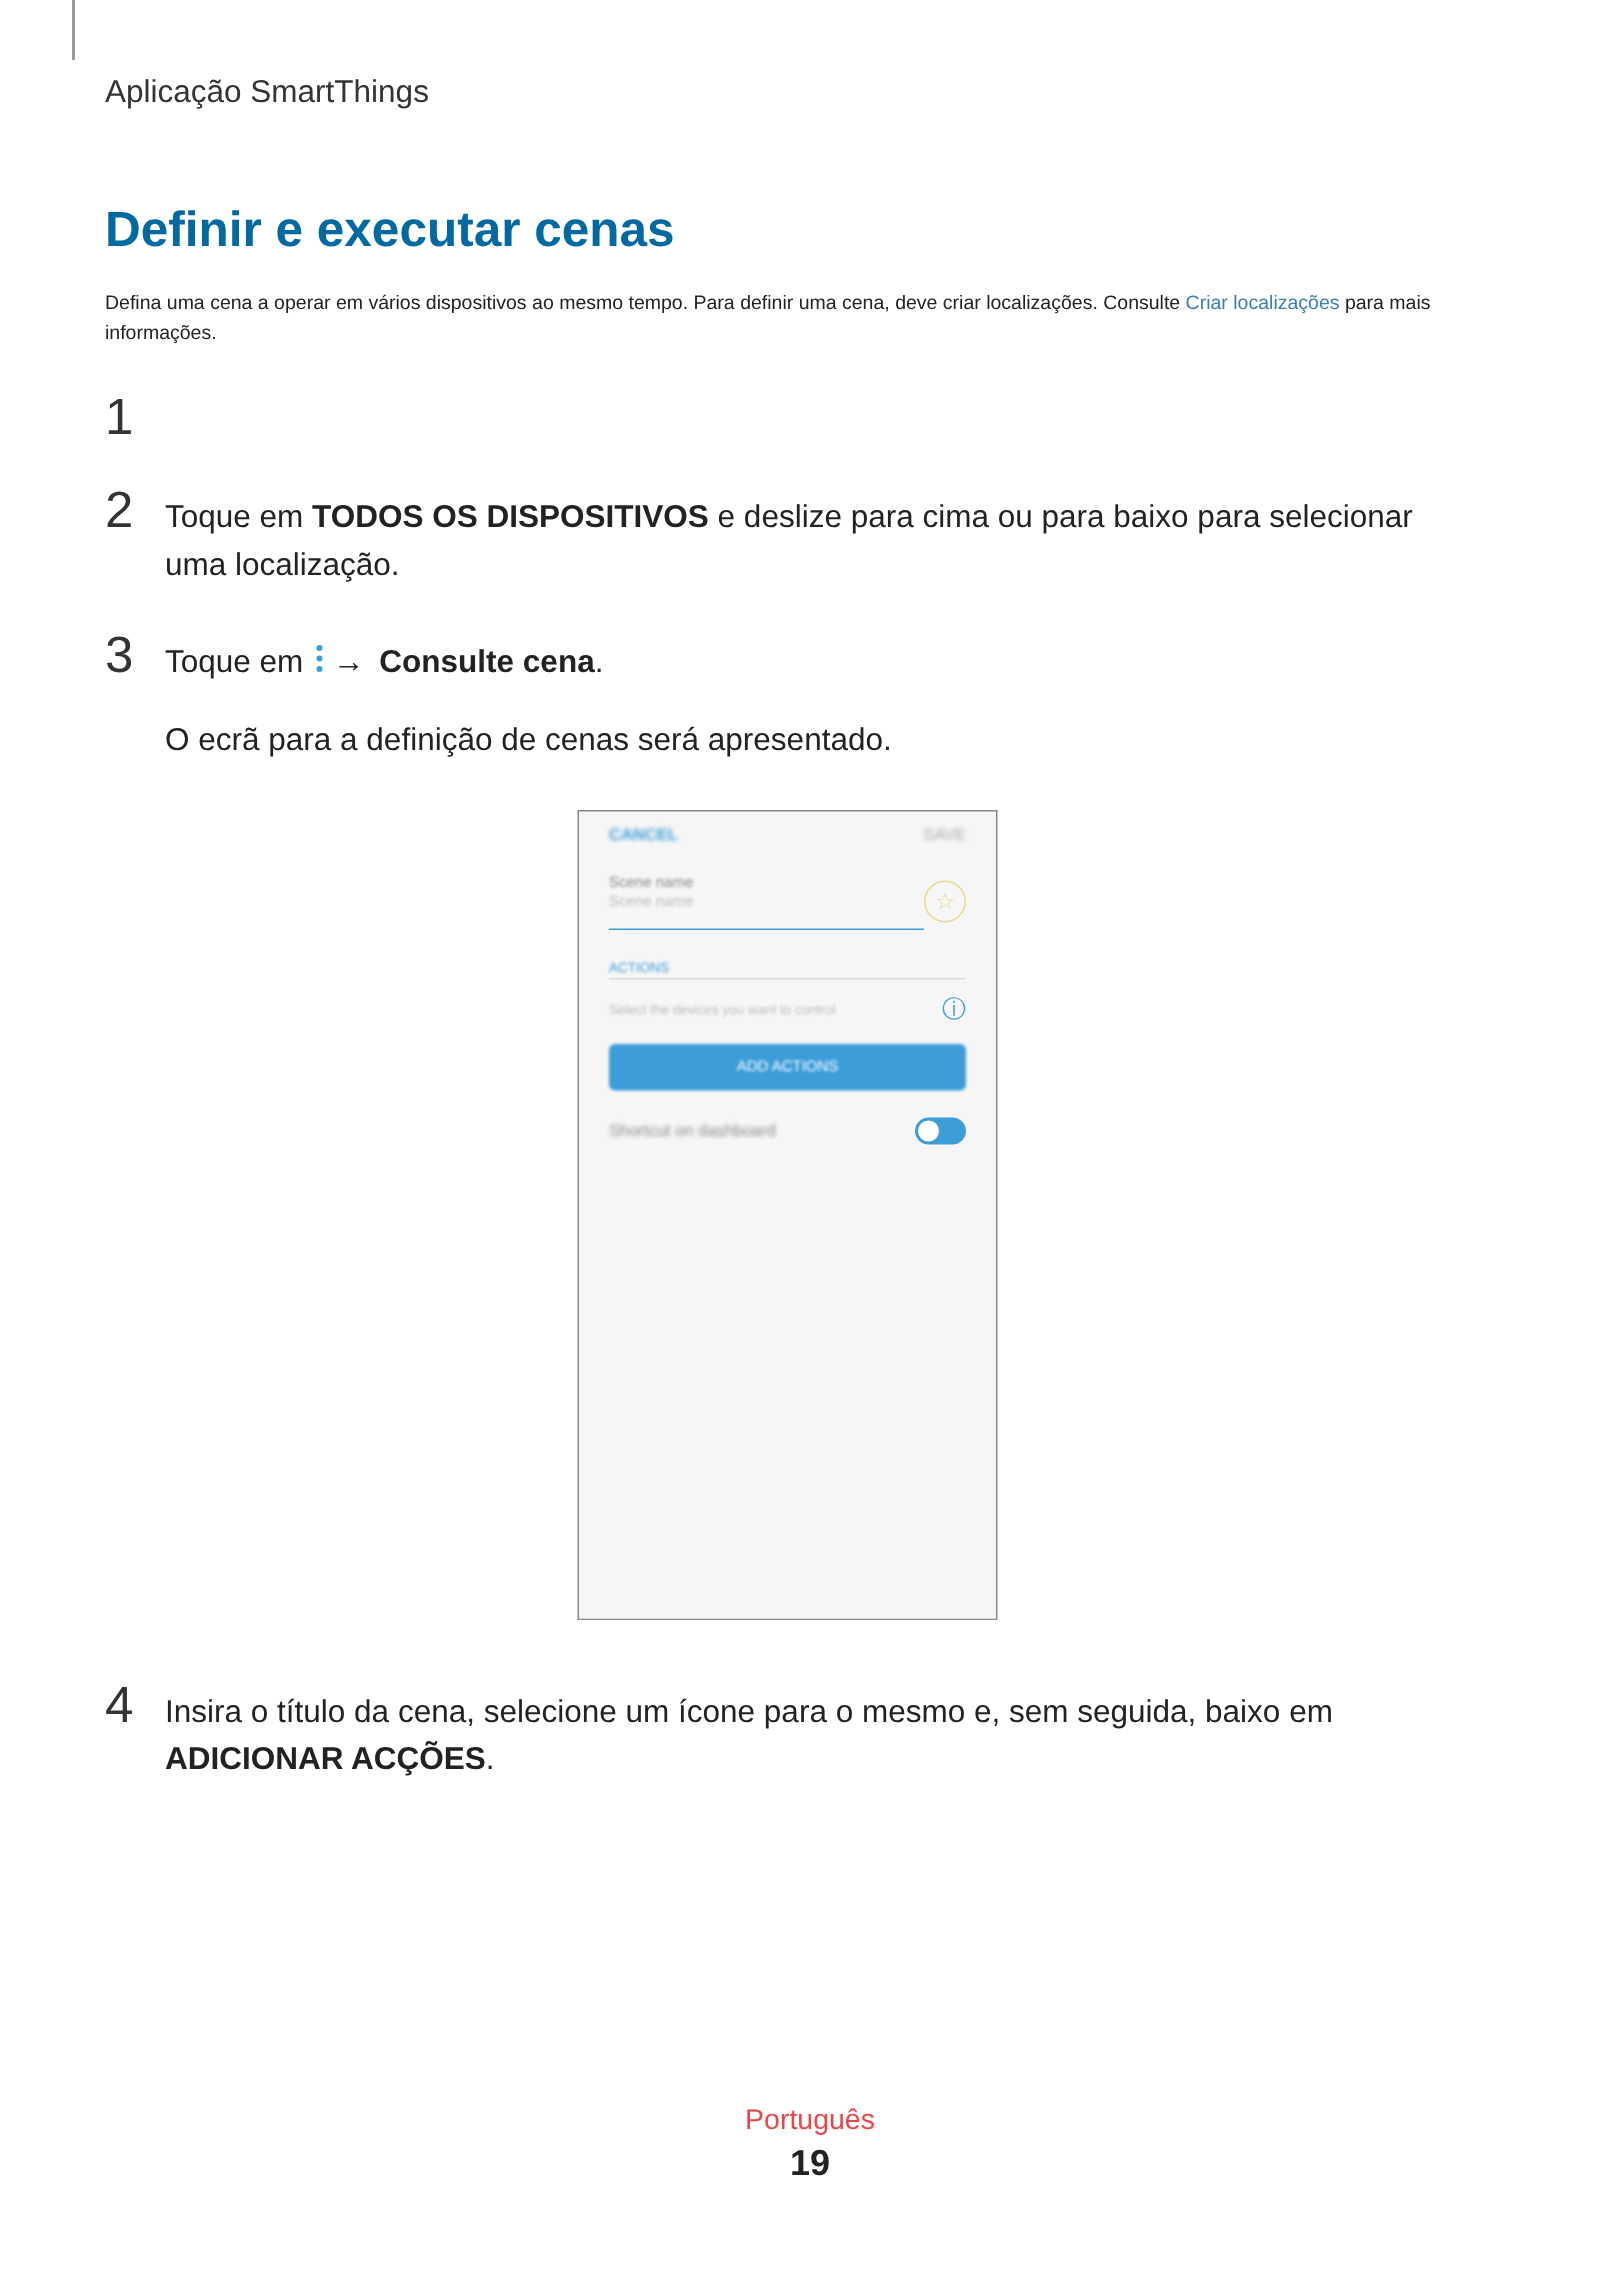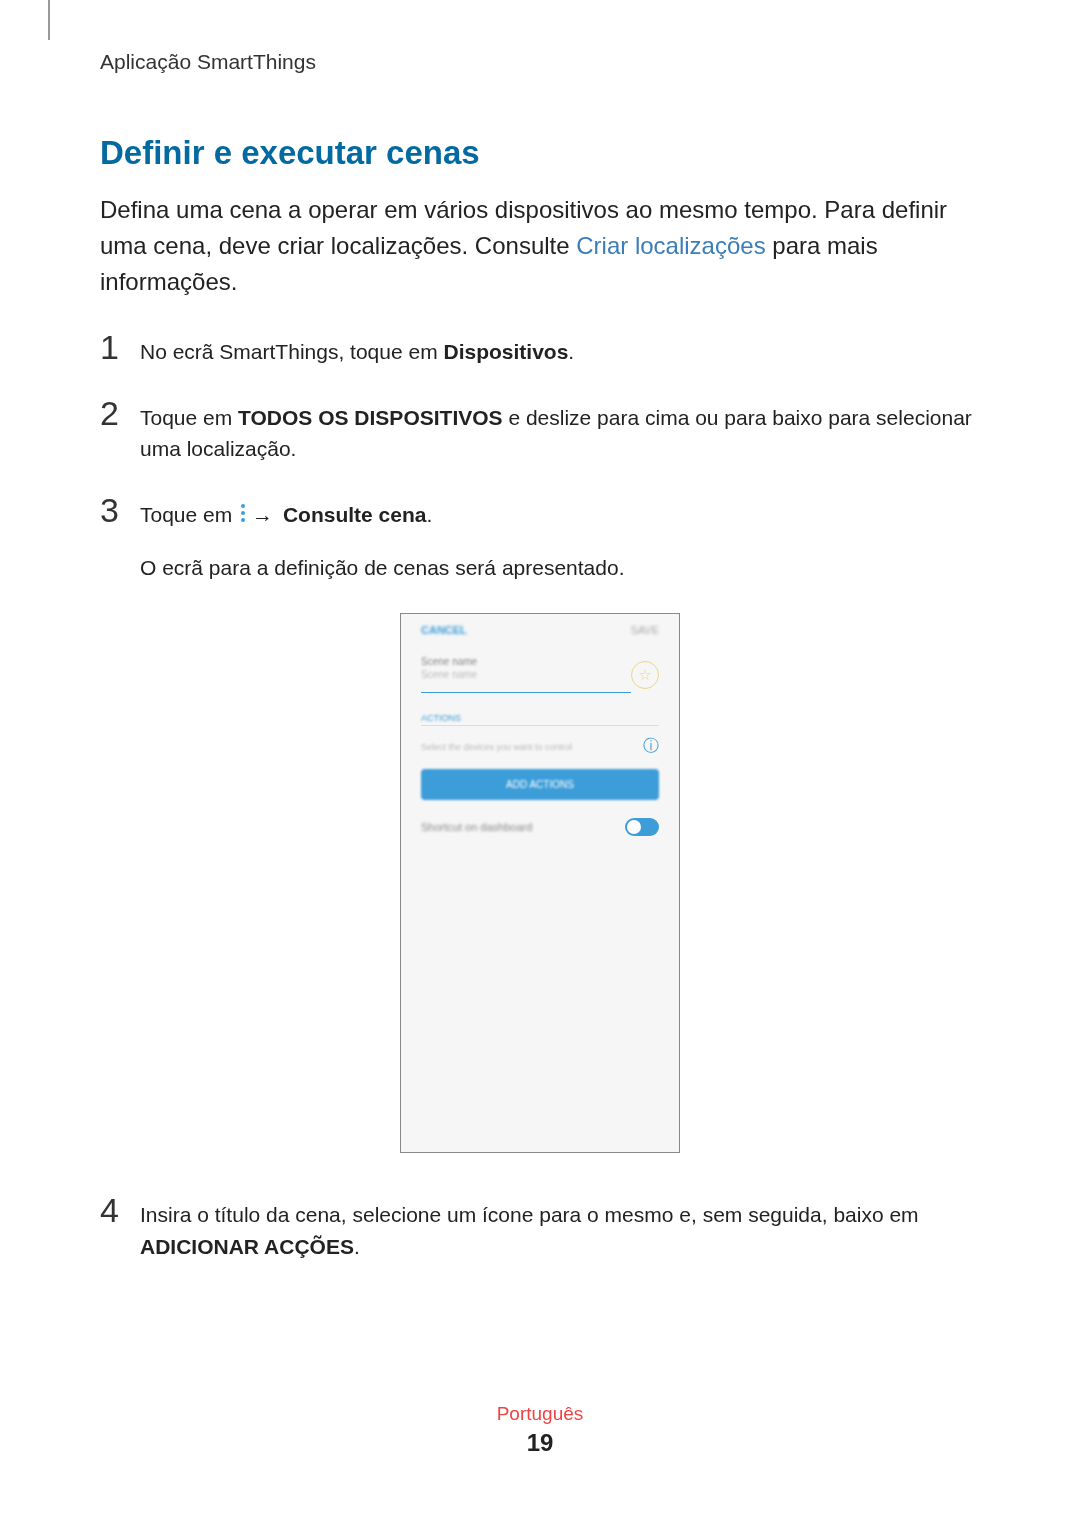--- a/index.html
+++ b/index.html
@@ -17,36 +17,36 @@
     }
     .left-margin {
       position: absolute;
       left: 48px;
       top: 0;
       width: 2px;
       height: 40px;
       background: #999;
     }
     .content-area {
-      padding: 50px 100px 0 100px;
+      padding: 50px 100px 0 70px;
     }
     .header-text {
       font-size: 21px;
       color: #333;
       margin-bottom: 60px;
       font-weight: 400;
     }
     .section-title {
       font-size: 33px;
       color: #0369a1;
       font-weight: 700;
       margin-bottom: 20px;
     }
     .intro-text {
-      font-size: 24px;
+      font-size: 13px;
       color: #222;
       line-height: 1.5;
       margin-bottom: 30px;
     }
     .link-text {
       color: #3a7db8;
     }
     .step {
       display: flex;
       align-items: flex-start;
@@ -242,23 +242,20 @@
   <div class="header-text">Aplicação SmartThings</div>
 
   <h2 class="section-title">Definir e executar cenas</h2>
 
   <p class="intro-text">
     <span>Defina uma cena a operar em vários dispositivos ao mesmo tempo. Para definir uma cena, deve criar localizações. Consulte </span><span class="link-text">Criar localizações</span><span> para mais informações.</span>
   </p>
 
   <div class="step">
     <div class="step-number">1</div>
-    <div class="step-content">
-      <span>No ecrã SmartThings, toque em </span><span class="bold">Dispositivos</span><span>.</span>
-    </div>
   </div>
 
   <div class="step">
     <div class="step-number">2</div>
     <div class="step-content">
       <span>Toque em </span><span class="bold">TODOS OS DISPOSITIVOS</span><span> e deslize para cima ou para baixo para selecionar uma localização.</span>
     </div>
   </div>
 
   <div class="step">

